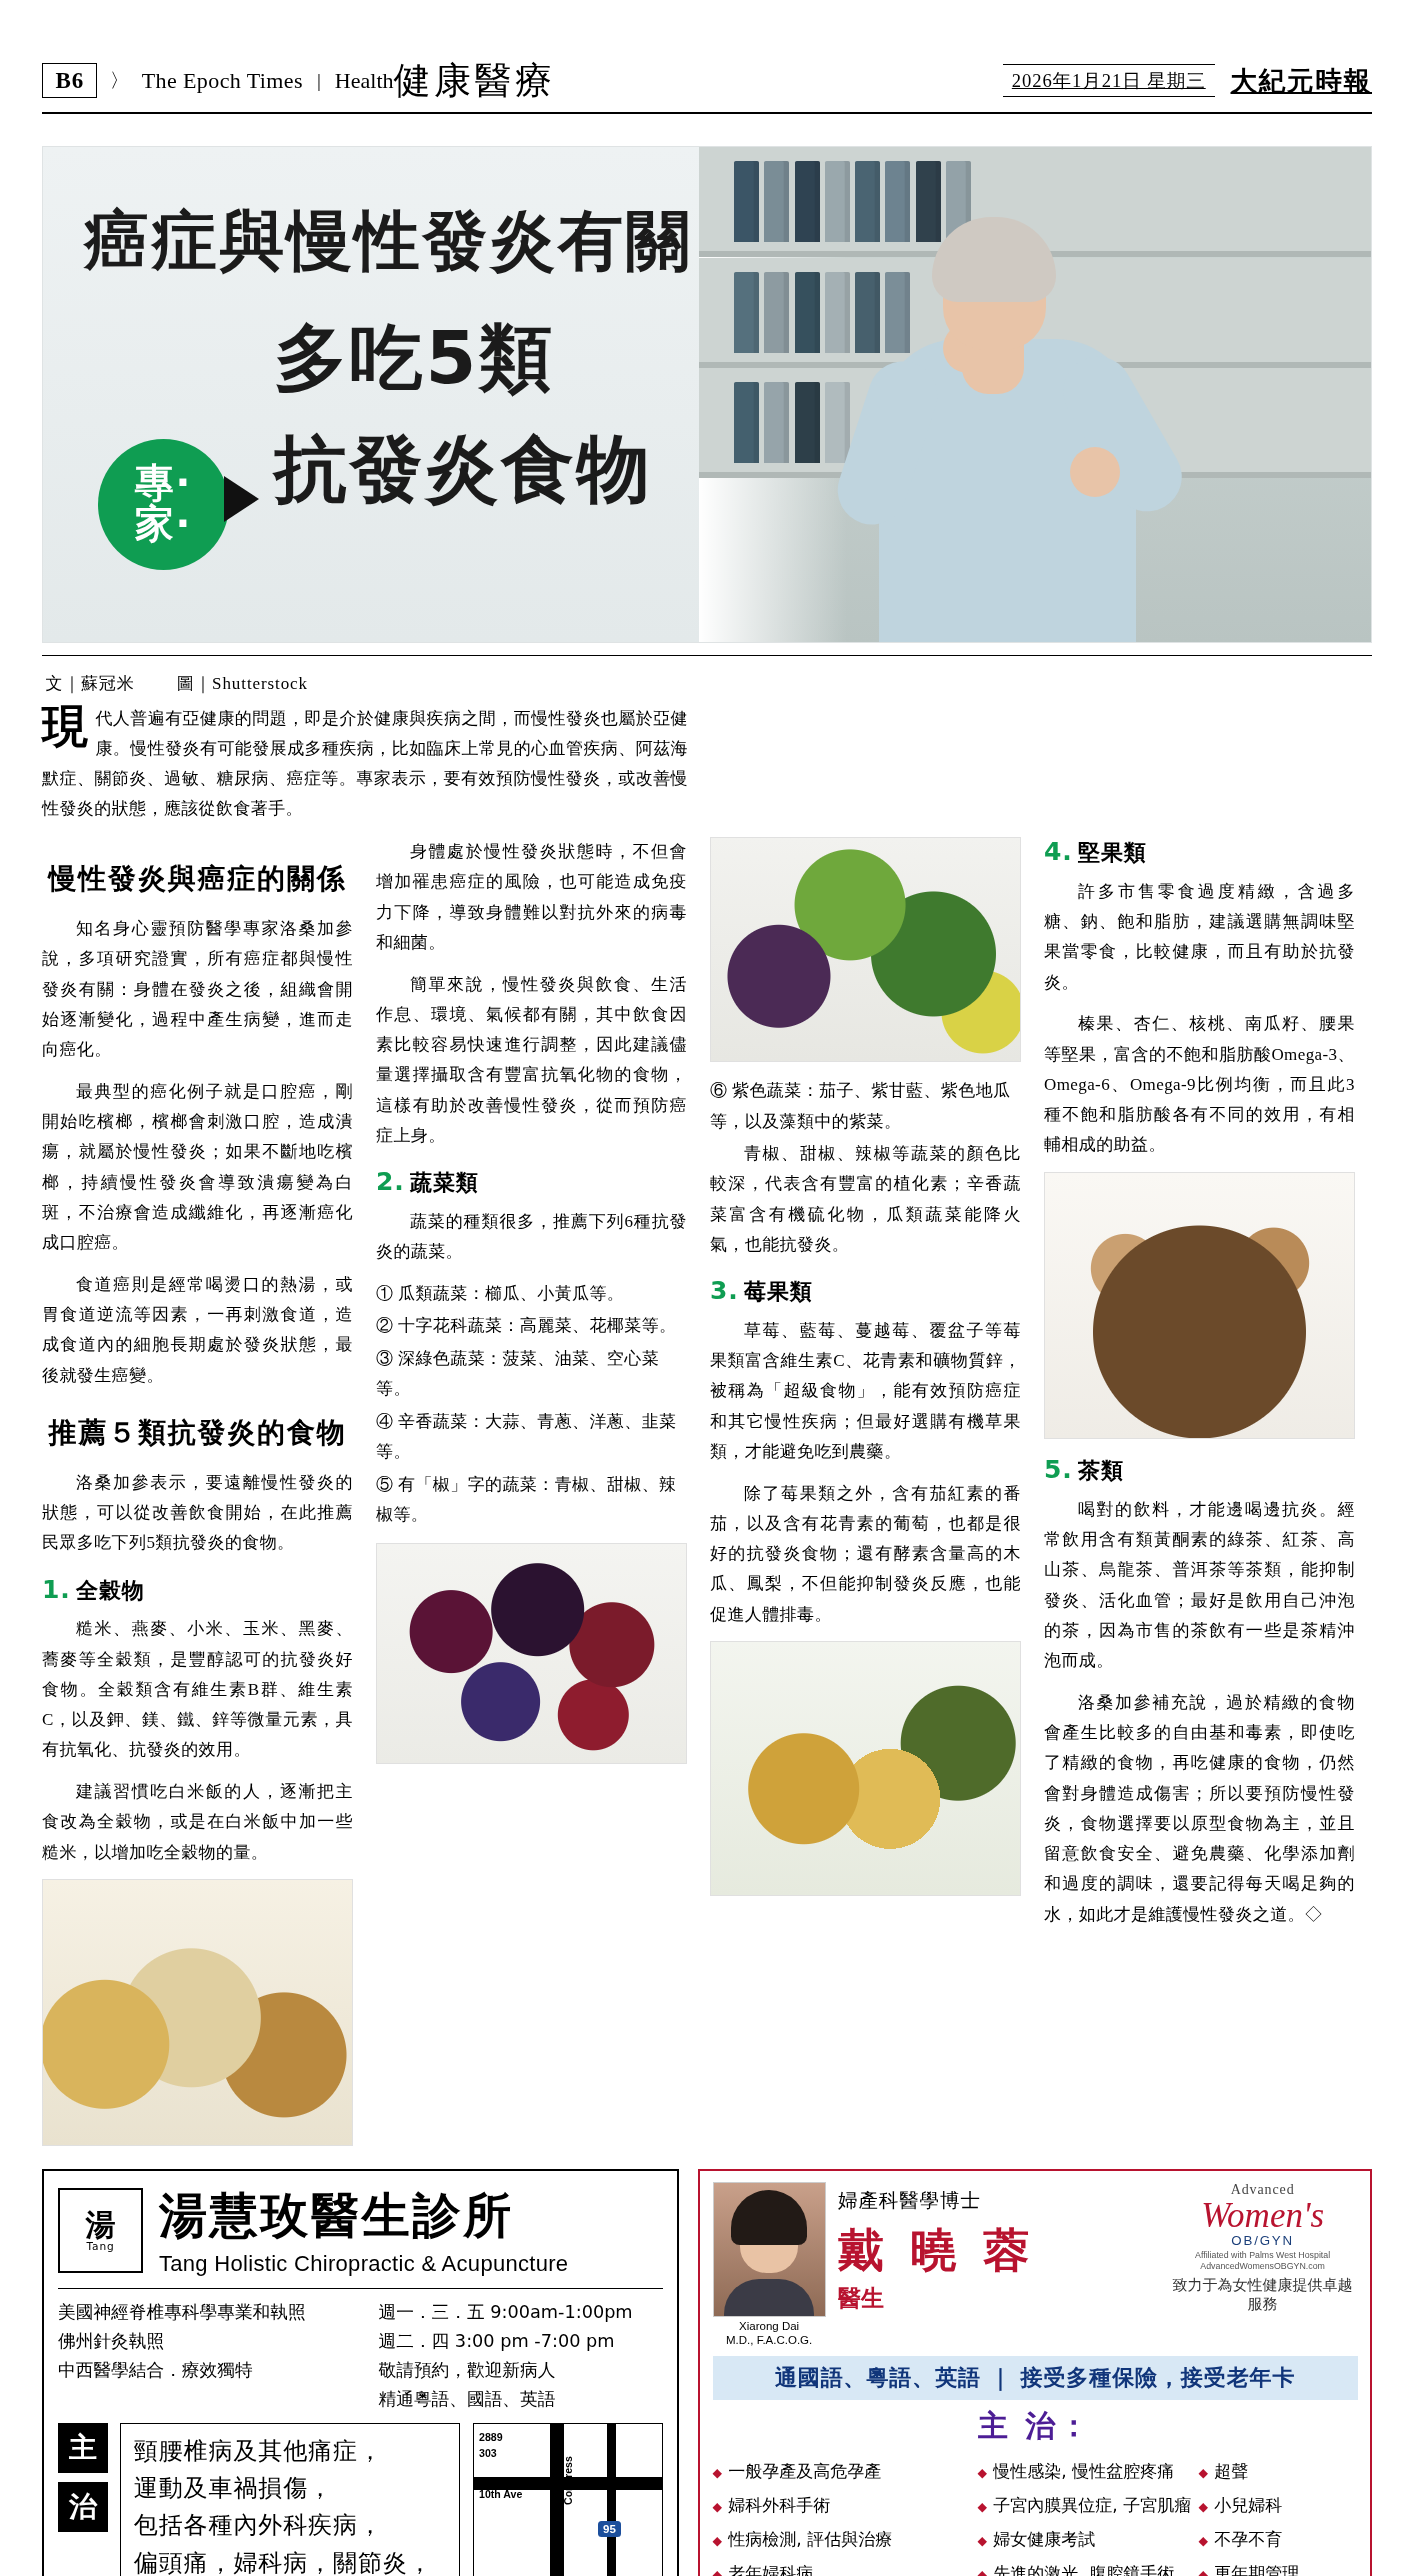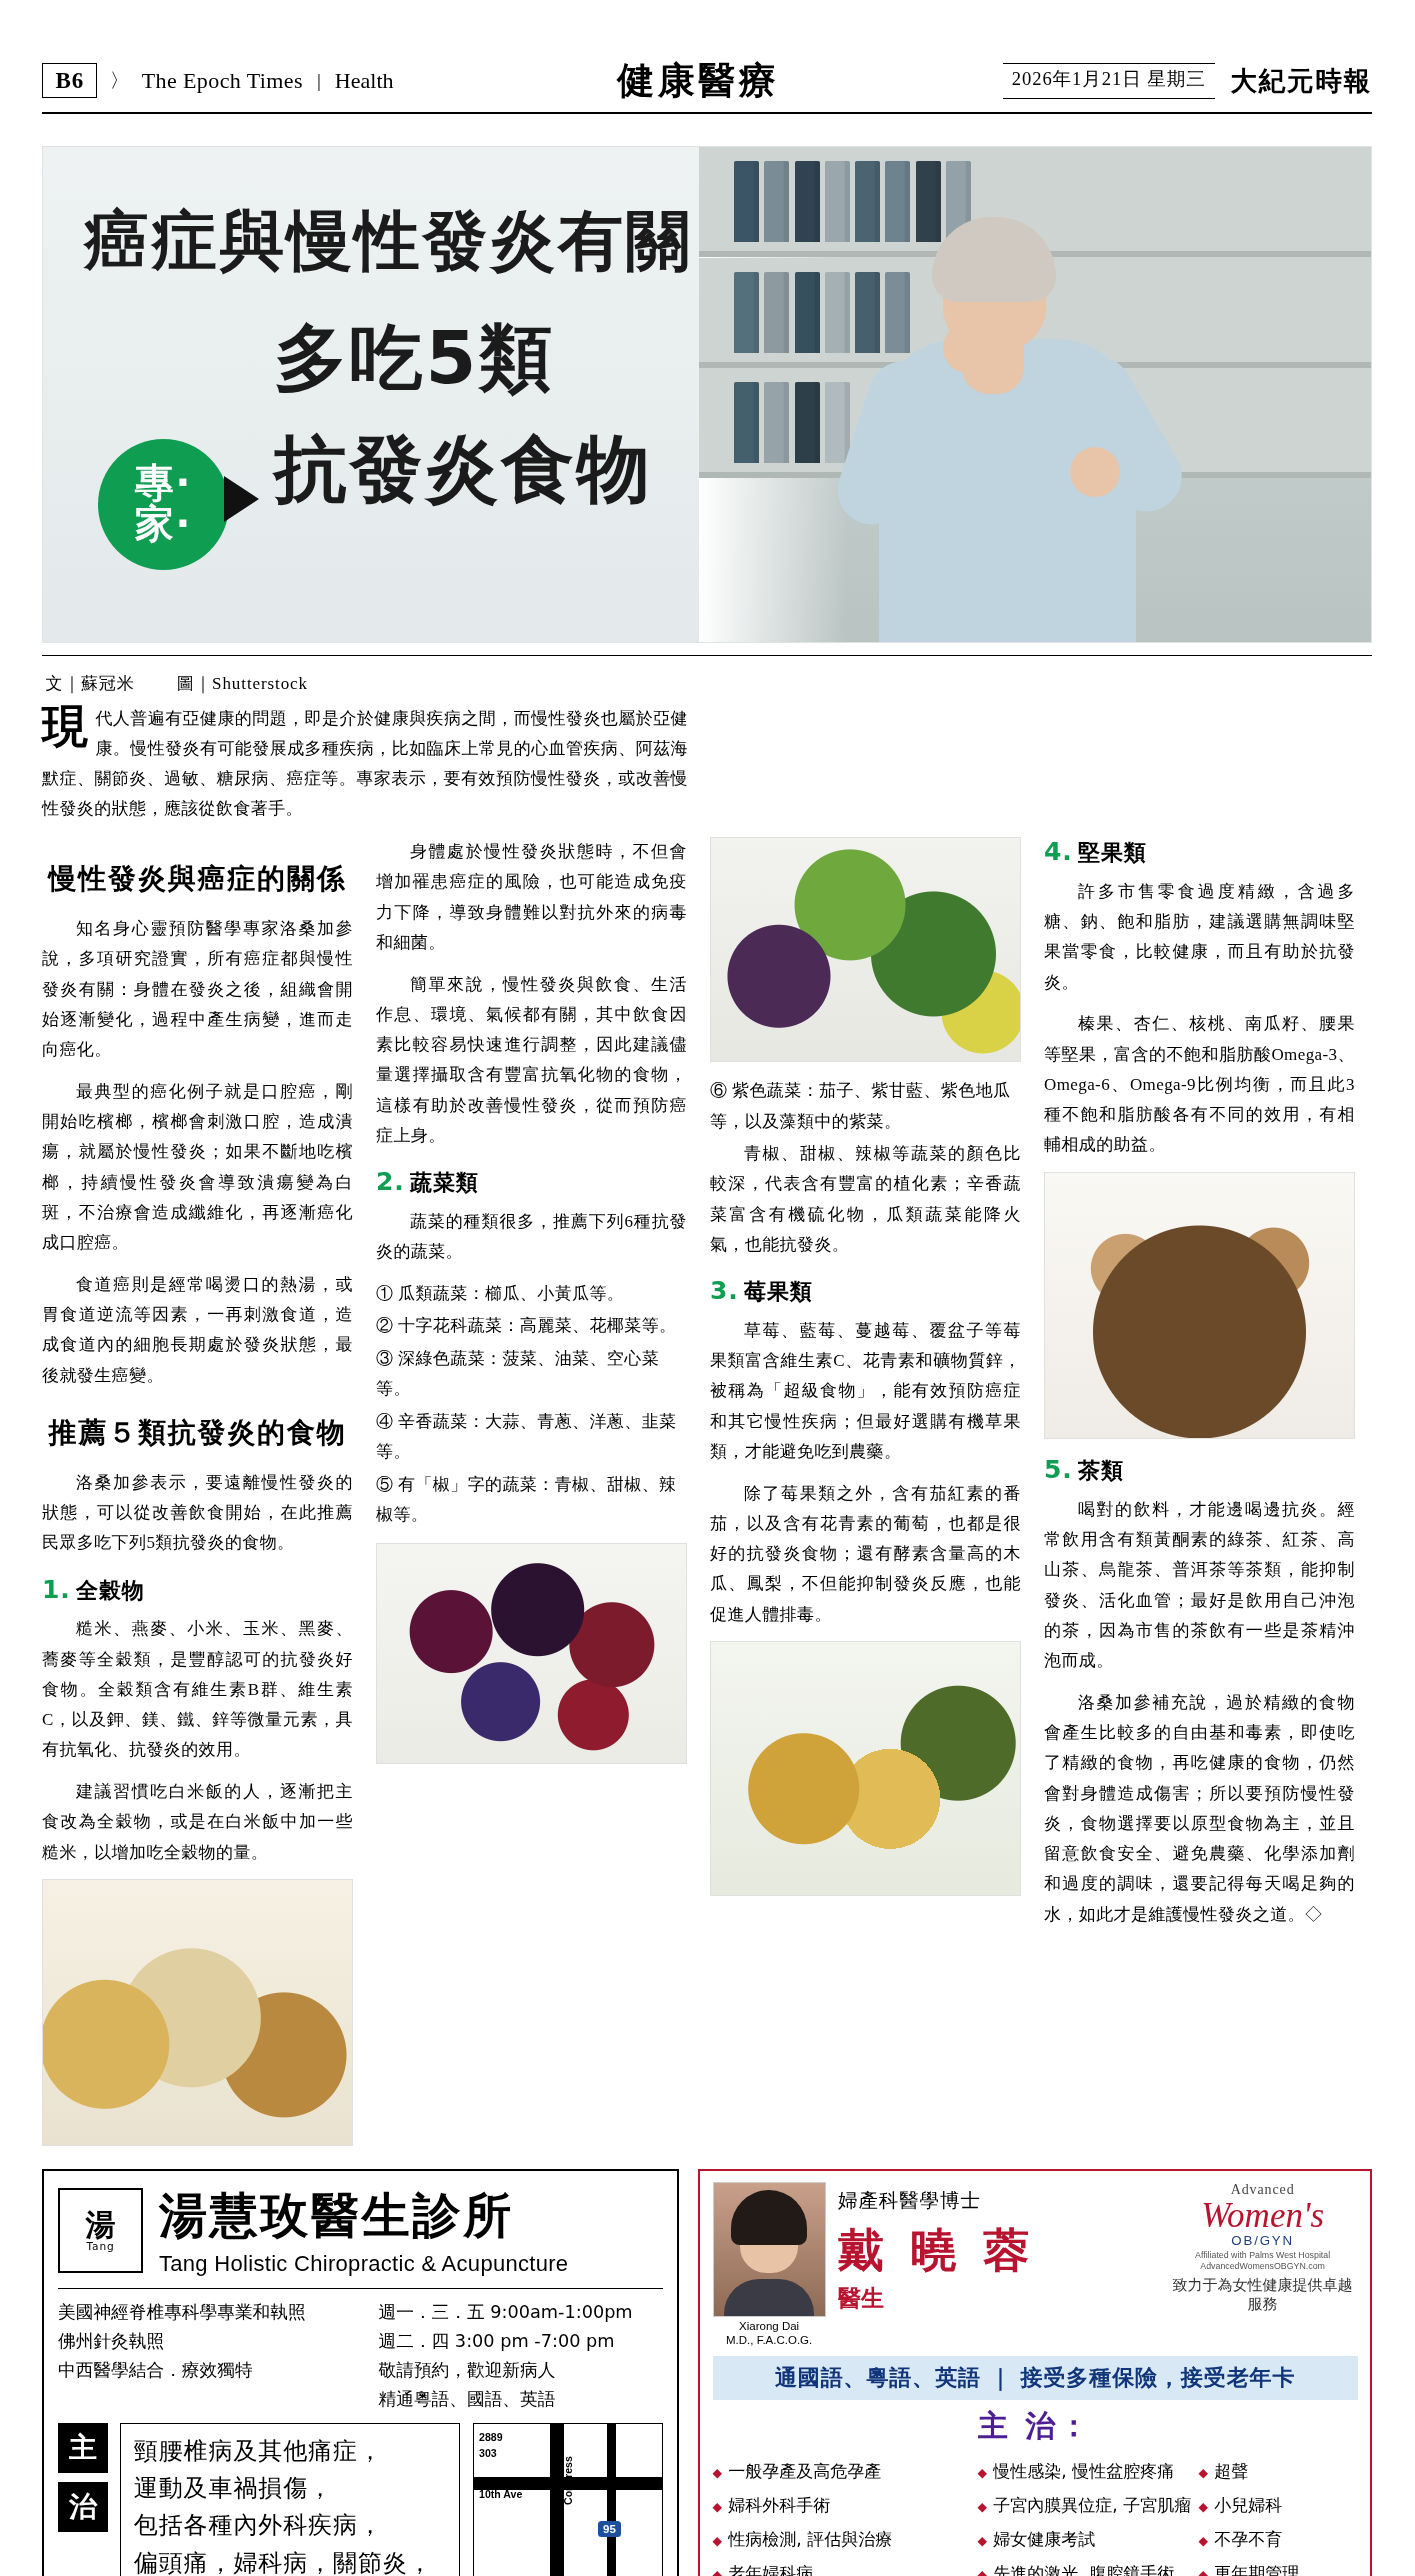--- a/index.html
+++ b/index.html
@@ -7,25 +7,25 @@
   .page{width:1415px;height:2576px;background:#ffffff;position:relative;margin:0 auto;overflow:hidden;}
   .inner{position:absolute;left:42px;top:53px;width:1330px;}
 
   
   .masthead{display:flex;align-items:center;height:55px;border-bottom:2.7px solid #000;padding-bottom:3.5px;}
   .pagebox{border:1.8px solid #000;padding:3.5px 12.4px;font-family:"Liberation Serif",serif;font-size:23px;font-weight:bold;letter-spacing:0.9px;}
   .mh-arrow{margin:0 12.4px;font-size:19.5px;}
   .mh-name{font-family:"Liberation Serif",serif;font-size:22px;letter-spacing:0.4px;}
   .mh-sep{margin:0 14px;font-size:19.5px;color:#000;}
   .mh-sec{font-family:"Liberation Serif",serif;font-size:22px;}
-  .mh-center{flex:1;text-align:center;font-size:37px;font-weight:bold;letter-spacing:3.5px;font-family:"DejaVu Sans",sans-serif;}
+  .mh-center{flex:1;font-size:37px;font-weight:normal;letter-spacing:3.5px;font-family:"DejaVu Sans",sans-serif;}
   .mh-date{font-size:18.6px;border-bottom:1.8px solid #000;border-top:1.8px solid #000;padding:2.7px 8.8px;margin-right:16px;letter-spacing:0.9px;}
   .mh-logo{font-size:26.5px;font-weight:bold;letter-spacing:1.8px;font-family:"DejaVu Sans",sans-serif;}
   .mh-left{display:flex;align-items:center;flex:0 0 auto;}
-  .mh-right{display:flex;flex:0 0 auto;}
+  .mh-right{display:flex;align-items:center;flex:0 0 auto;text-decoration:underline;}
 
   
   .hero{position:relative;height:495px;margin-top:32px;background:linear-gradient(180deg,#eef2f3 0%,#e3e9ea 100%);overflow:hidden;border:0.9px solid #dfe3e4;}
   .hero-photo{position:absolute;right:0;top:0;width:672px;height:495px;
      background:
        linear-gradient(90deg, rgba(255,255,255,1) 0%, rgba(255,255,255,0) 22%),
        linear-gradient(180deg,#cfd8d6 0%,#b9c4c2 100%);}
   
   .shelf{position:absolute;right:0;width:672px;height:104px;background:#cdd4d2;border-bottom:6.2px solid #b0b8b6;}
   .binders{position:absolute;display:flex;gap:5.3px;top:14px;left:35px;}

